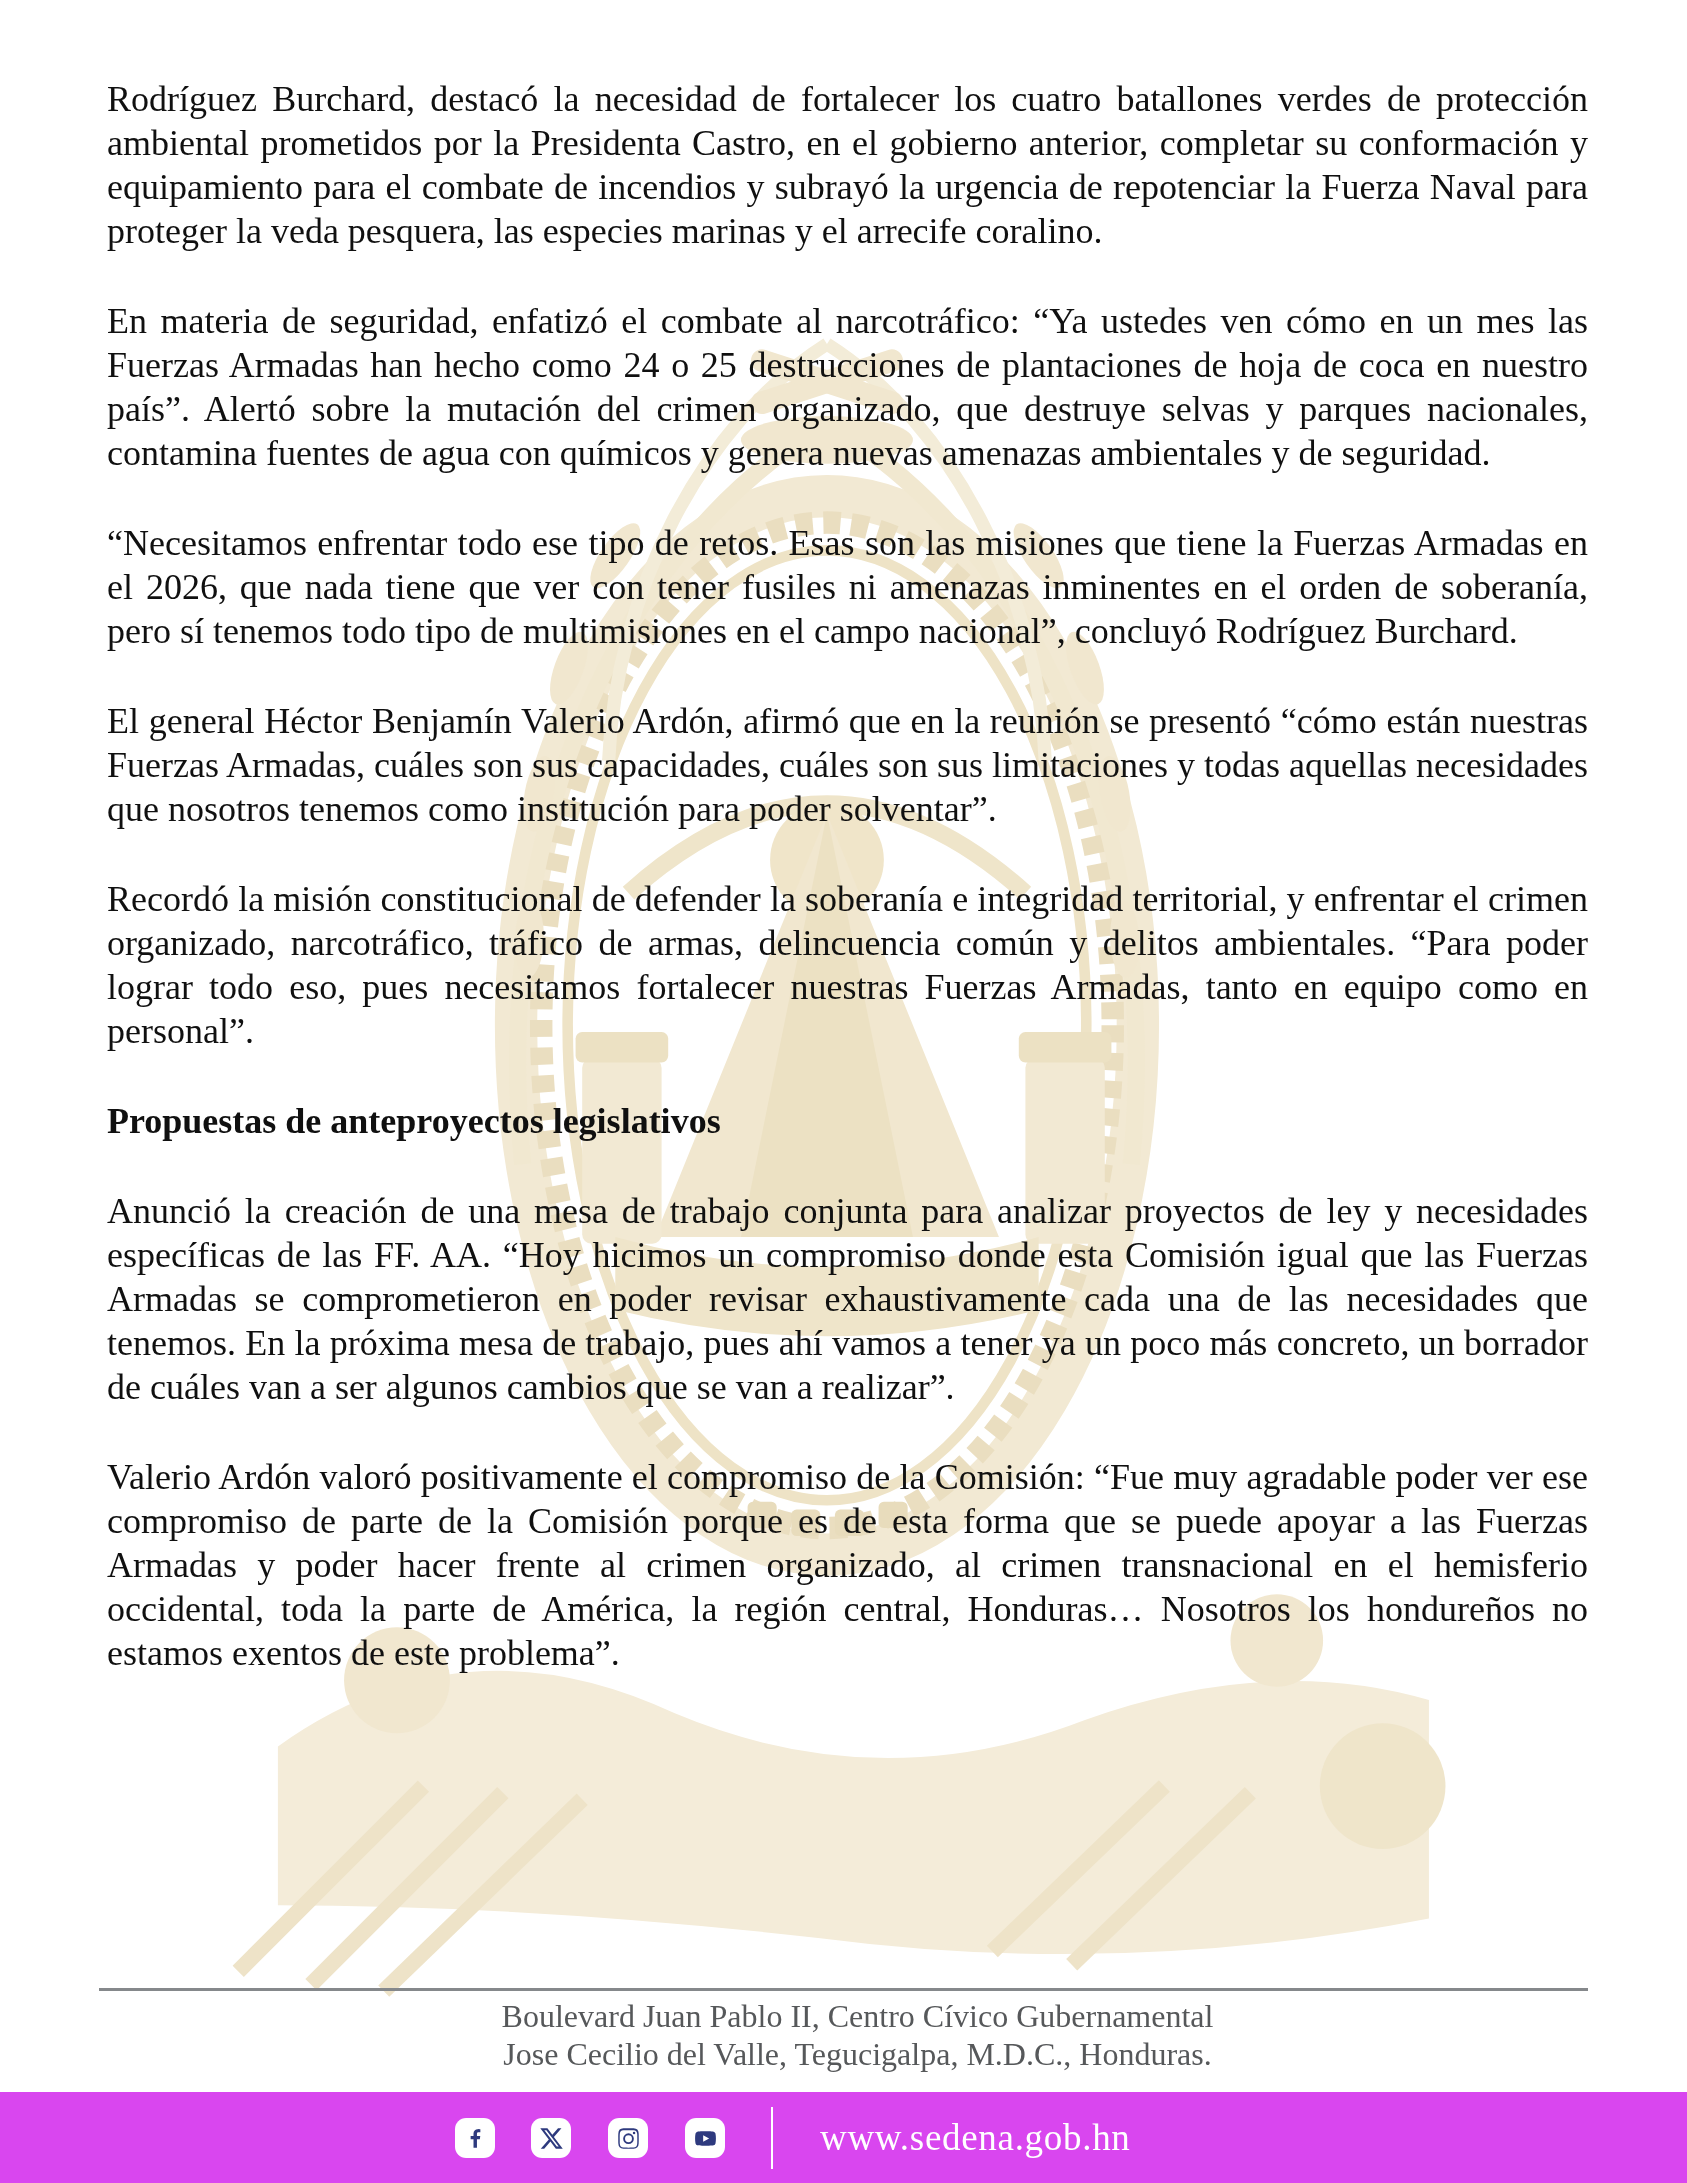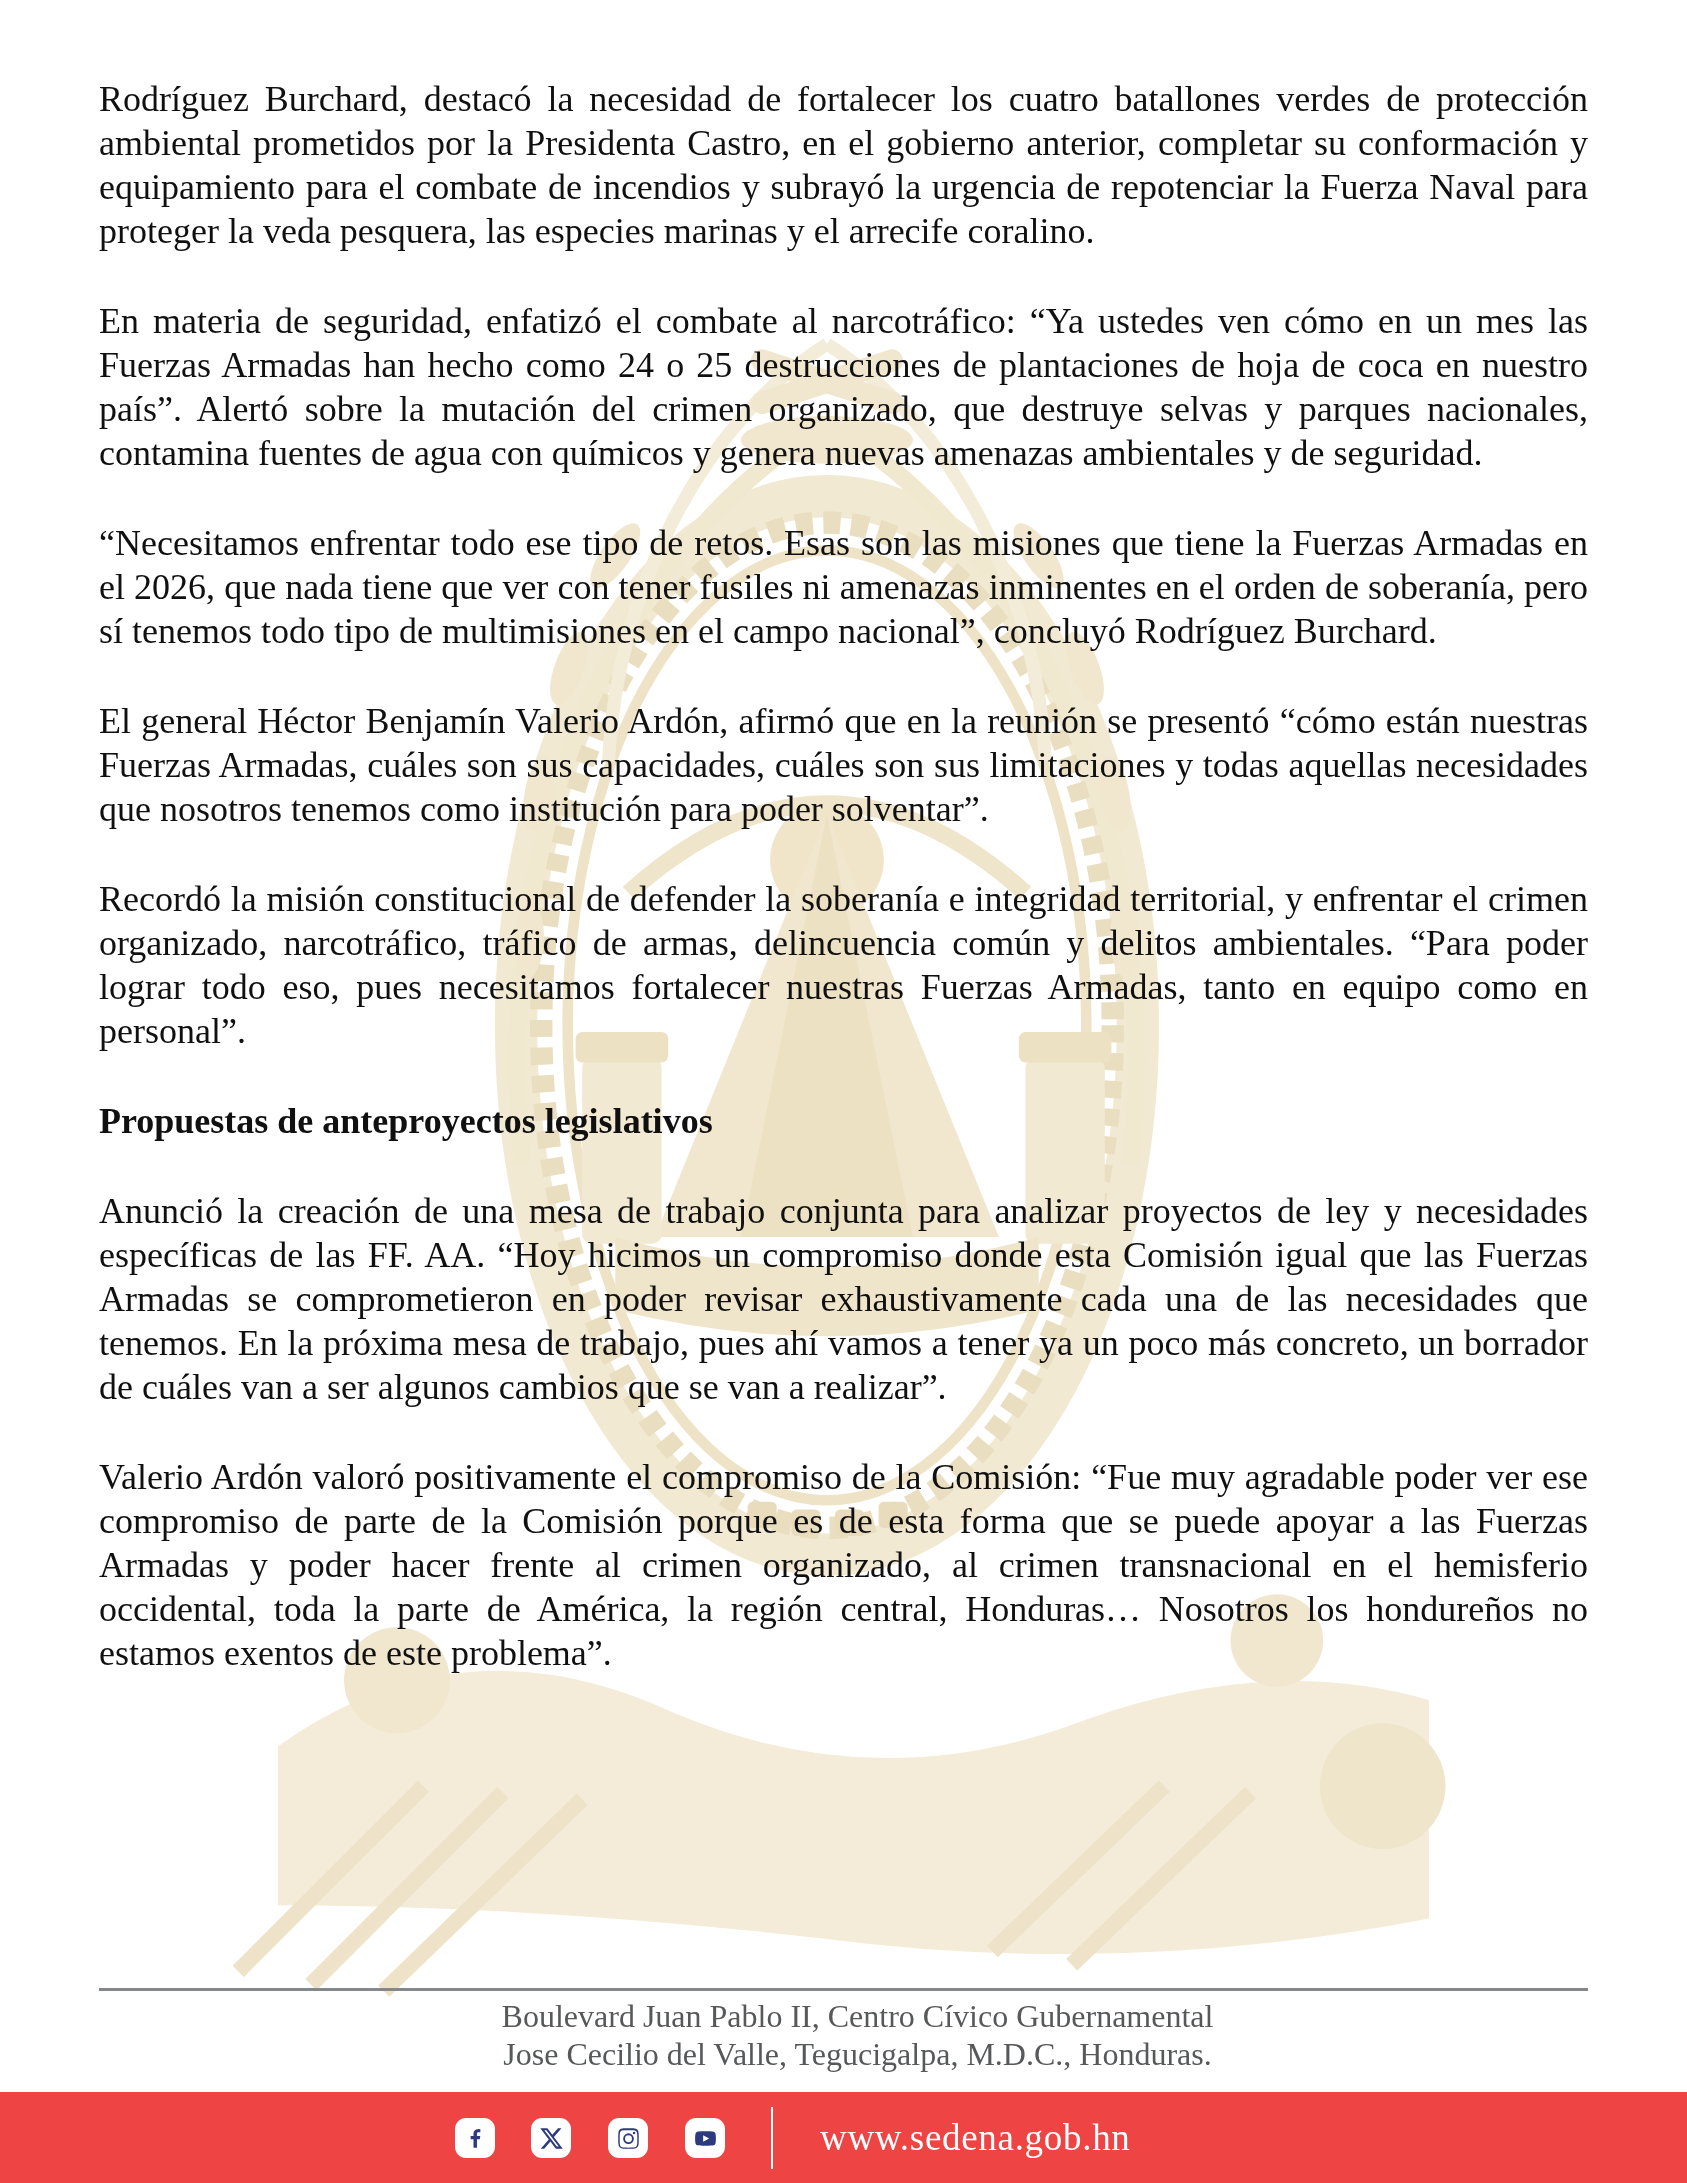--- a/index.html
+++ b/index.html
@@ -7,36 +7,36 @@
     width:1687px;height:2183px;position:relative;background:#ffffff;overflow:hidden;
     font-family:"Liberation Serif","DejaVu Serif",serif;
   }
   .page{position:absolute;inset:0;}
   .watermark{position:absolute;left:0;top:0;pointer-events:none;}
   .content{
     position:absolute;left:99px;top:0;width:1489px;padding-top:77px;
     color:#101010;
   }
   .para{
-    margin:0 0 46px 0;
+    margin:0 0 46px 8px;
     font-size:36px;line-height:44px;
     text-align:justify;text-justify:inter-word;
   }
   .para.heading{font-weight:bold;text-align:left;}
   .divider{
     position:absolute;left:99px;top:1988px;width:1489px;height:2.6px;
     background:#85888b;
   }
   .footer-address{
     position:absolute;left:14px;top:1997px;width:1687px;
     text-align:center;color:#56585a;font-size:32px;line-height:38px;
   }
   .bottom-bar{
     position:absolute;left:0;top:2092px;width:1687px;height:91px;
-    background:#ef4444;
+    background:#d946ef;
   }
   .icon-tile{
     position:absolute;top:26px;width:40px;height:40px;border-radius:11.2px;
     background:#ffffff;display:flex;align-items:center;justify-content:center;
   }
   .icon-tile svg{width:25px;height:25px;fill:#2e3a7e;}
   .bar-sep{
     position:absolute;left:771px;top:14.6px;width:2px;height:62px;background:#ffffff;
   }
   .bar-url{

